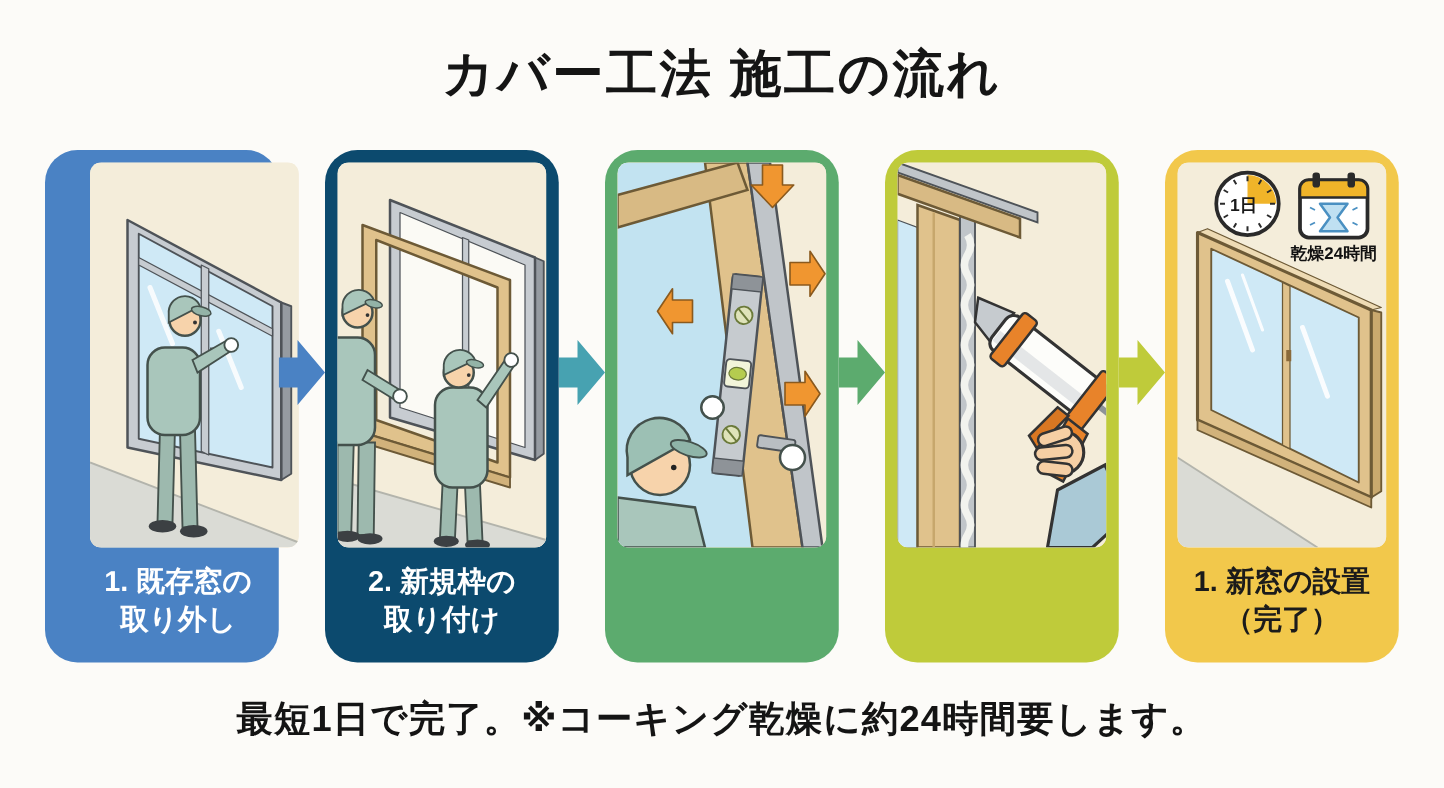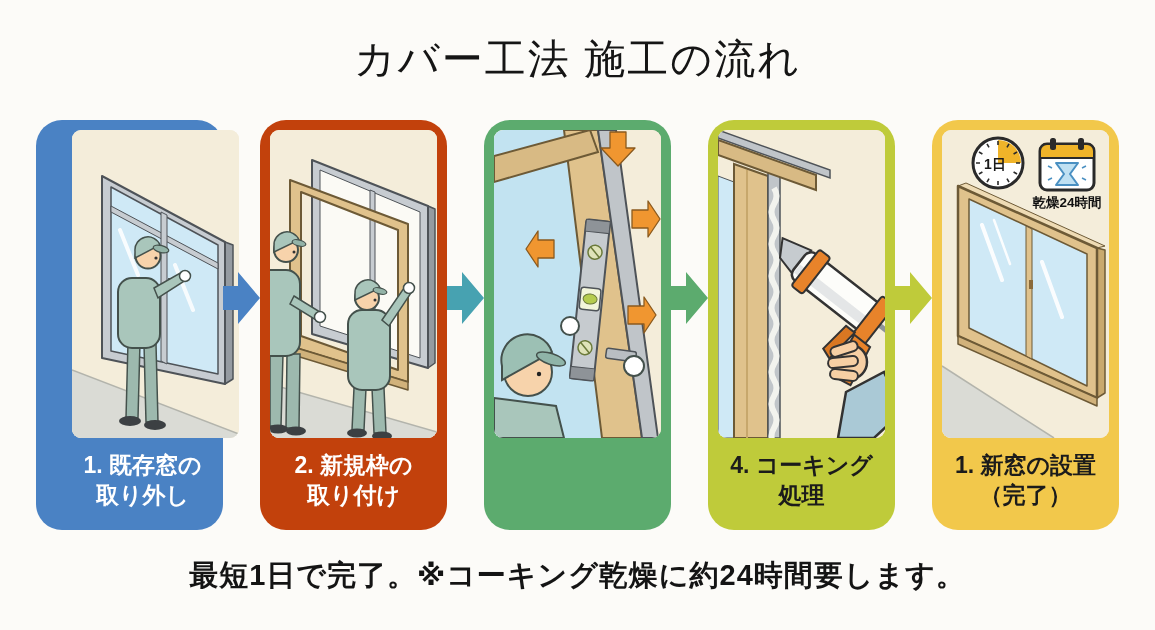--- a/index.html
+++ b/index.html
@@ -5,34 +5,34 @@
   html,body{margin:0;padding:0;}
   body{
     width:1155px;height:630px;overflow:hidden;
     background:#fcfbf8;
     font-family:"Liberation Sans","DejaVu Sans",sans-serif;
     -webkit-font-smoothing:antialiased;
   }
   .page{width:1155px;height:630px;position:relative;}
   h1.title{
     margin:0;padding-top:30px;height:58px;
-    text-align:center;font-size:41px;font-weight:400;color:#151515;
+    text-align:center;font-size:41px;font-weight:700;color:#151515;
     letter-spacing:2px;line-height:58px;
   }
   .row{
     display:flex;justify-content:center;align-items:flex-start;
     margin-top:32px;
   }
   .card{
     width:187px;height:410px;border-radius:26px;
     box-sizing:border-box;padding:10px 10px 8px 10px;
     display:flex;flex-direction:column;
   }
   .card.c1{background:#4a82c4;padding-left:36px;}
-  .card.c2{background:#c2410c;}
+  .card.c2{background:#0c4a6e;}
   .card.c3{background:#5cab6e;}
   .card.c4{background:#bfcb3a;}
   .card.c5{background:#f2c84b;}
   .illus{
     width:167px;height:308px;border-radius:9px;overflow:hidden;
     background:#f4edda;flex:0 0 auto;
   }
   .illus svg{display:block;}
   .label{
     flex:1;display:flex;align-items:center;justify-content:center;
@@ -222,22 +222,20 @@
           </g>
           <g>
             <polygon points="128,262 166,242 184,282 156,308 120,308" fill="#aac9d6" stroke="#333333" stroke-width="2.5"></polygon>
             <circle cx="132" cy="232" r="17" fill="#f6cfa4" stroke="#333333" stroke-width="2.5"></circle>
             <rect x="112" y="214" width="28" height="10" rx="5" fill="#f6cfa4" stroke="#333333" stroke-width="2" transform="rotate(-18 126 219)"></rect>
             <rect x="110" y="227" width="30" height="10" rx="5" fill="#f6cfa4" stroke="#333333" stroke-width="2" transform="rotate(-6 125 232)"></rect>
             <rect x="112" y="240" width="28" height="10" rx="5" fill="#f6cfa4" stroke="#333333" stroke-width="2" transform="rotate(6 126 245)"></rect>
           </g>
         </svg>
       </div>
-      <div class="label">4. コーキング
-処理</div>
     </div>
 
     <div class="arrowbox">
       <svg width="37" height="60" viewBox="0 0 37 60">
         <polygon points="0,18 15,18 15,4 37,30 15,56 15,42 0,42" fill="#bfcb3a"></polygon>
       </svg>
     </div>
 
     <div class="card c5">
       <div class="illus">

